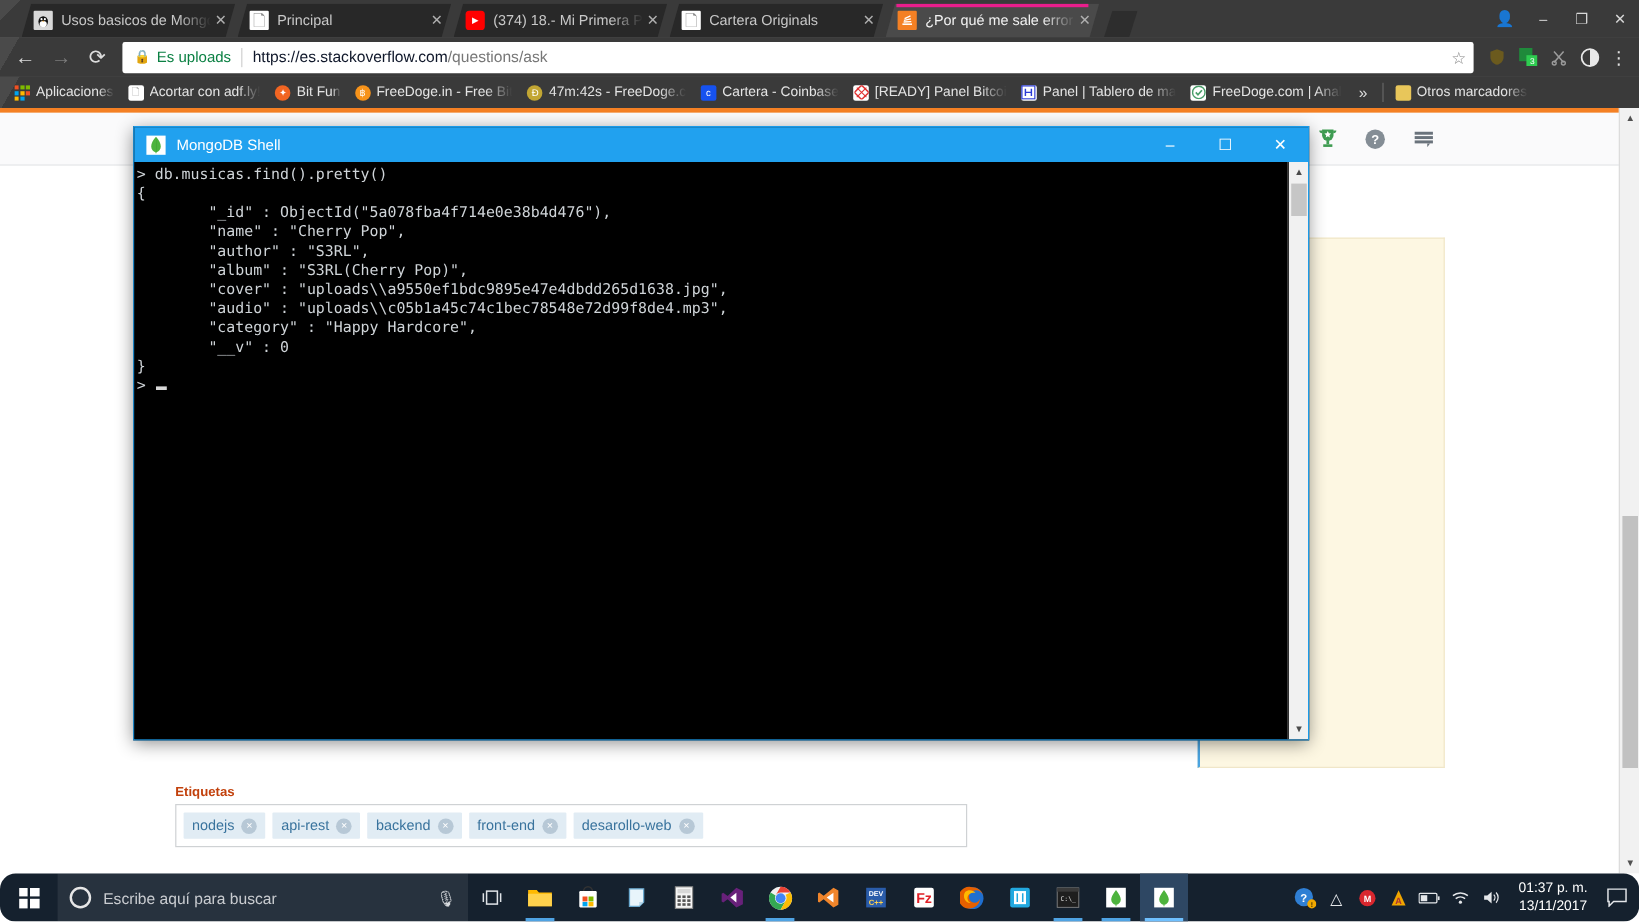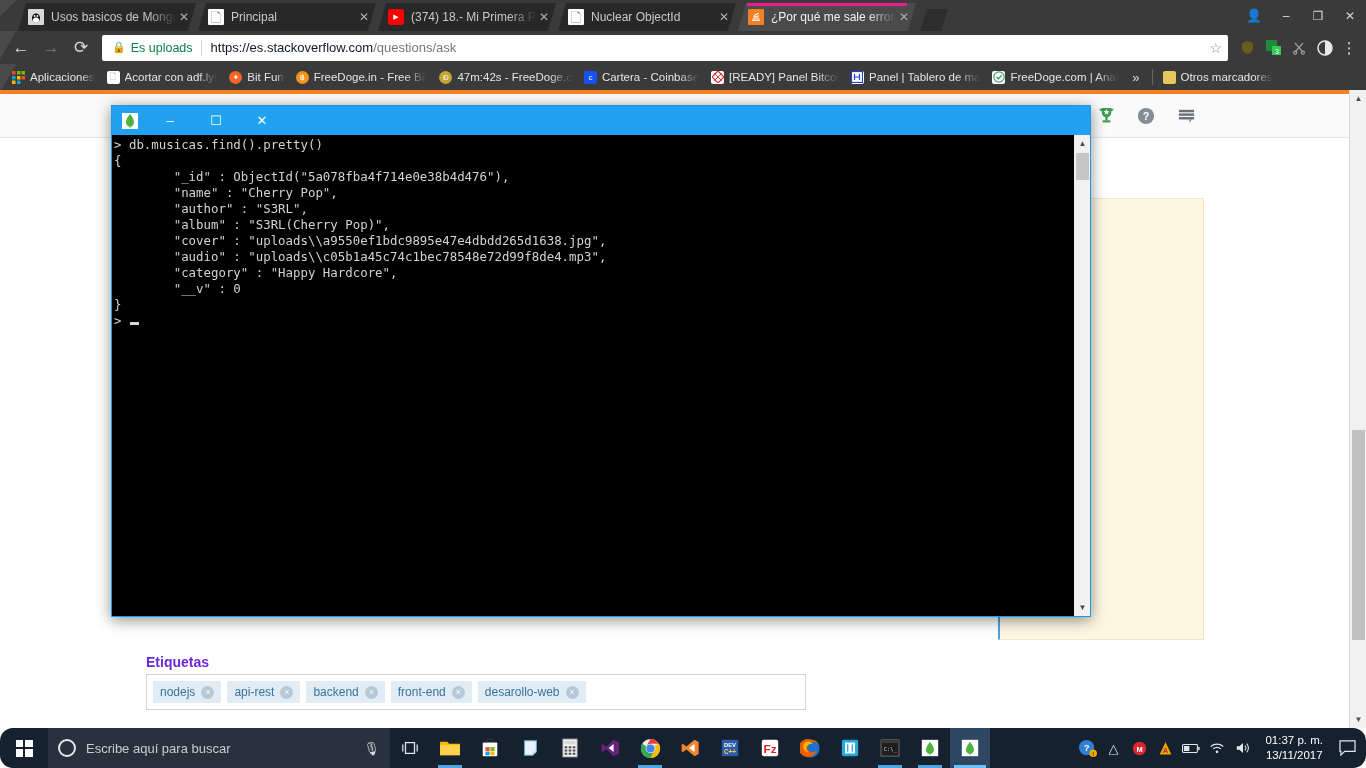--- a/index.html
+++ b/index.html
@@ -139,21 +139,21 @@
     background: #fdf7e2; border: 1px solid #f0e6c8; border-left: 2px solid #4aa3df;
     padding: 10px 12px; font-size: 13px; color: #0c68a8; line-height: 1.35;
   }
   .sb-line { margin-bottom: 4px; white-space: nowrap; }
   .sb-gap { height: 14px; }
 
   .tags-section {
     position: absolute; left: 146px; top: 516px; width: 660px;
   }
   .tags-label {
-    font-size: 14px; font-weight: bold; color: #6d28d9; margin-bottom: 4px;
+    font-size: 11px; font-weight: bold; color: #c2410c; margin-bottom: 4px;
   }
   .tags-input {
     border: 1px solid #cfd2d4; background: #fff; height: 36px;
     display: flex; align-items: center; padding: 0 6px; gap: 6px;
   }
   .tag-chip {
     background: #e1ecf4; color: #39739d; font-size: 12px;
     padding: 4px 7px; display: flex; align-items: center; gap: 6px;
     border-radius: 1px;
   }
@@ -304,21 +304,21 @@
       <span class="tab-title">Principal</span>
       <span class="tab-close">✕</span>
     </div>
     <div class="tab">
       <span class="tab-fav fav-yt"></span>
       <span class="tab-title">(374) 18.- Mi Primera Pág</span>
       <span class="tab-close">✕</span>
     </div>
     <div class="tab">
       <span class="tab-fav fav-page">🗋</span>
-      <span class="tab-title">Nuclear ObjectId</span>
+      <span class="tab-title">Cartera Originals</span>
       <span class="tab-close">✕</span>
     </div>
     <div class="tab active">
       <span class="tab-fav fav-so">
         <svg width="12" height="12" viewBox="0 0 12 12">
             <rect x="2" y="8.5" width="8" height="1.3" fill="#fff"></rect>
             <rect x="3" y="6.6" width="6.4" height="1.1" fill="#fff" transform="rotate(-3 6 7)"></rect>
             <rect x="3.2" y="4.8" width="6" height="1.1" fill="#fff" transform="rotate(-12 6 5.3)"></rect>
             <rect x="3.6" y="3" width="5.4" height="1.1" fill="#fff" transform="rotate(-25 6 3.5)"></rect>
           </svg>
@@ -536,20 +536,21 @@
   </div>
 
   <div class="shell-win">
     <div class="shell-title">
       <span class="mongo-leaf">
         <svg width="12" height="14" viewBox="0 0 12 14">
             <path d="M6 0 C8.6 3 10 5.6 10 8 C10 10.5 8.3 12.3 6.4 12.8 L6.4 14 L5.6 14 L5.6 12.8 C3.7 12.3 2 10.5 2 8 C2 5.6 3.4 3 6 0 Z" fill="#4db33d"></path>
             <path d="M6 0.6 C6.3 3.4 6.4 7 6.2 12.6 C6.1 12.6 6 12.6 6 12.6 Z" fill="#3f9130"></path>
           </svg>
       </span>
+      <span class="shell-title-text">MongoDB Shell</span>
       <span class="sh-btn">–</span>
       <span class="sh-btn">☐</span>
       <span class="sh-btn">✕</span>
     </div>
     <div class="shell-body">
       <div class="shell-text"><span>&gt; db.musicas.find().pretty()
 {
         "_id" : ObjectId("5a078fba4f714e0e38b4d476"),
         "name" : "Cherry Pop",
         "author" : "S3RL",

